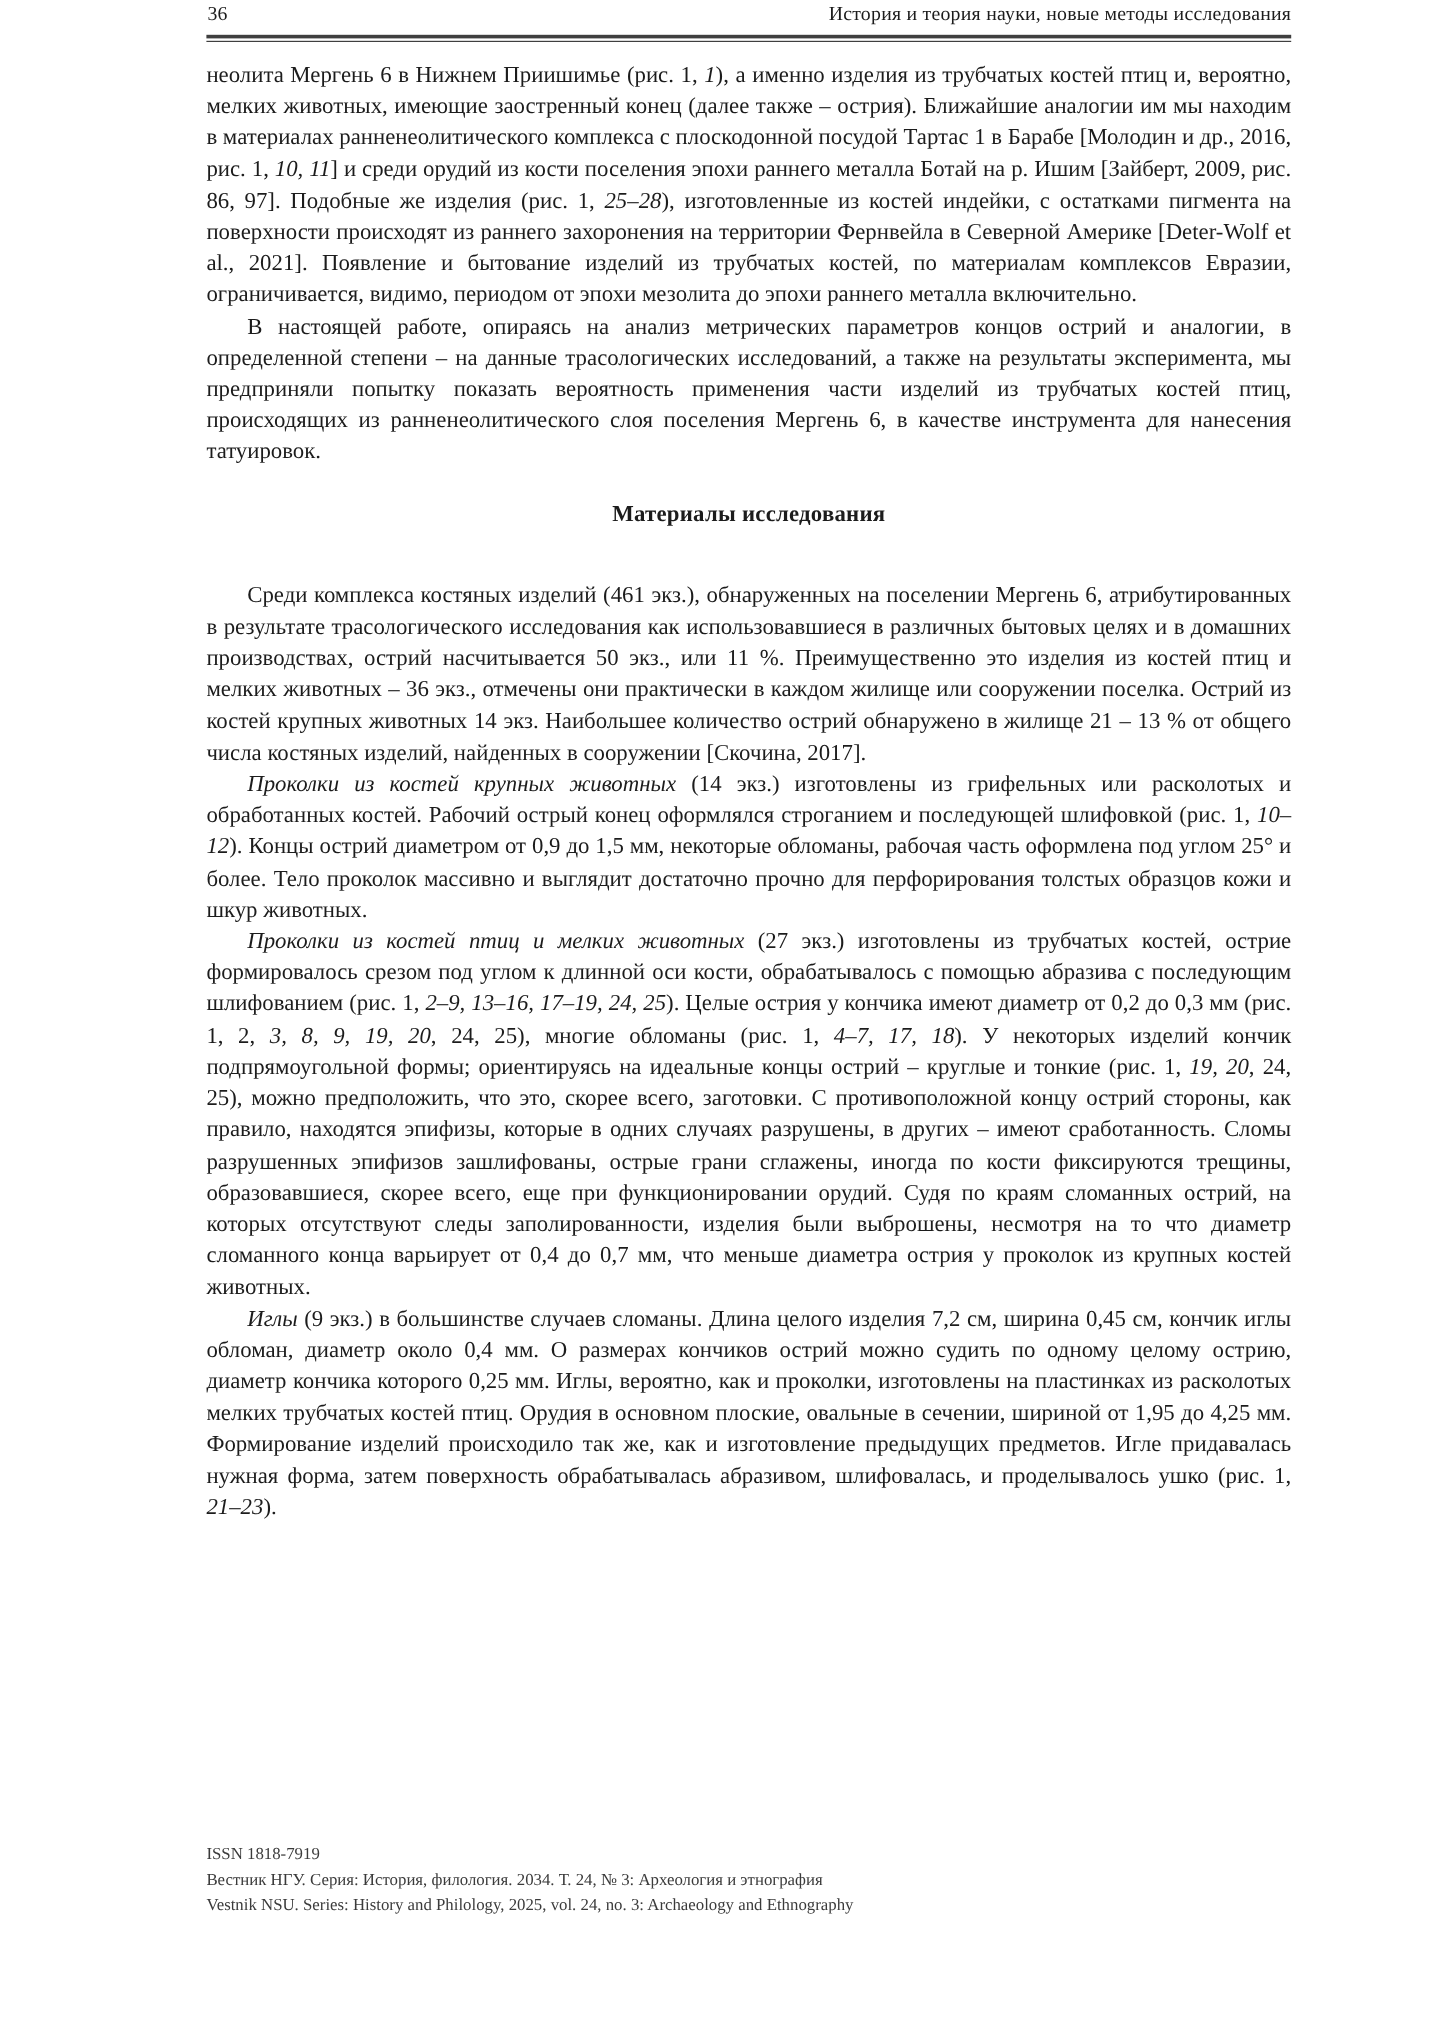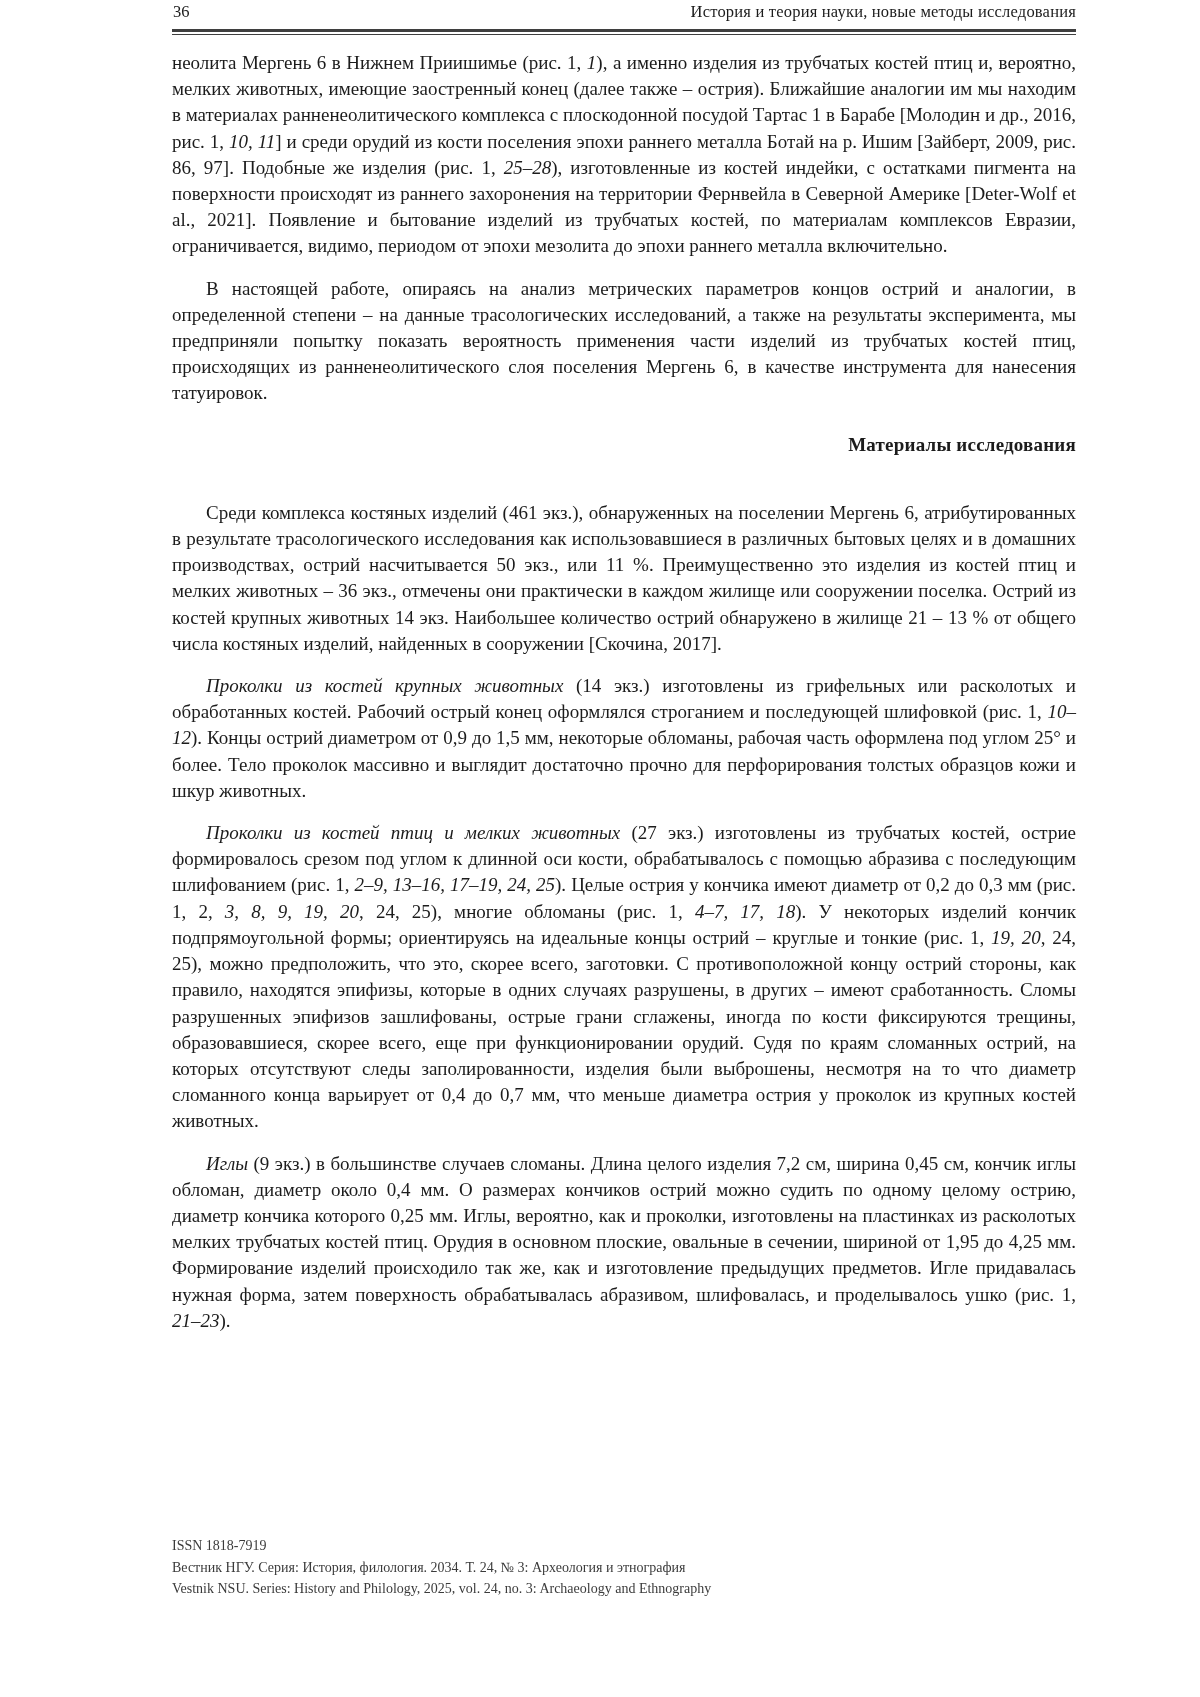--- a/index.html
+++ b/index.html
@@ -49,25 +49,24 @@
     line-height: 26.2px;
     text-align: justify;
     text-justify: inter-word;
   }
   article.article-body p.para {
     margin: 0;
     padding: 0;
   }
   article.article-body p.para.indent {
     text-indent: 34px;
-    margin-top: 16px;
   }
   .section-heading {
     font-weight: bold;
-    text-align: right;
+    text-align: center;
     margin: 25px 0 42px 0;
     text-indent: 0;
     letter-spacing: 0.2px;
   }
   .page-footer {
     position: absolute;
     left: 172px;
     top: 1535px;
     width: 904px;
     font-size: 14px;

